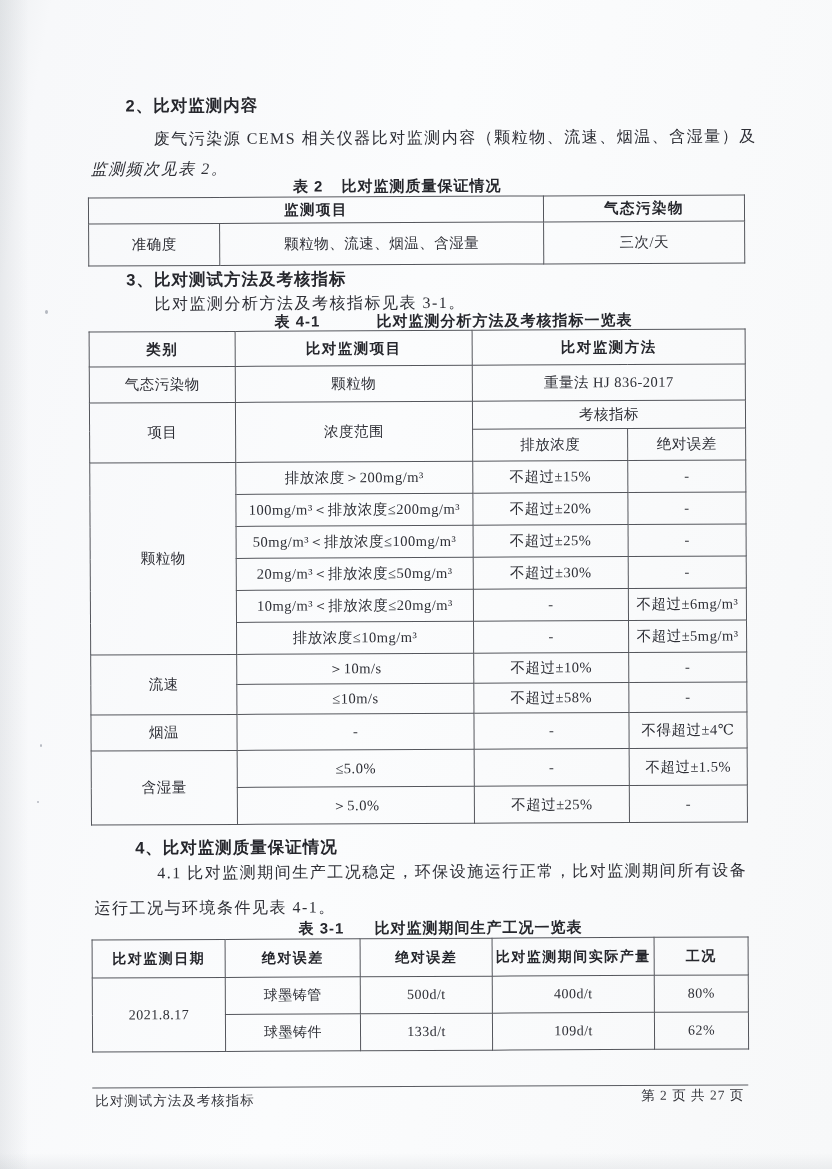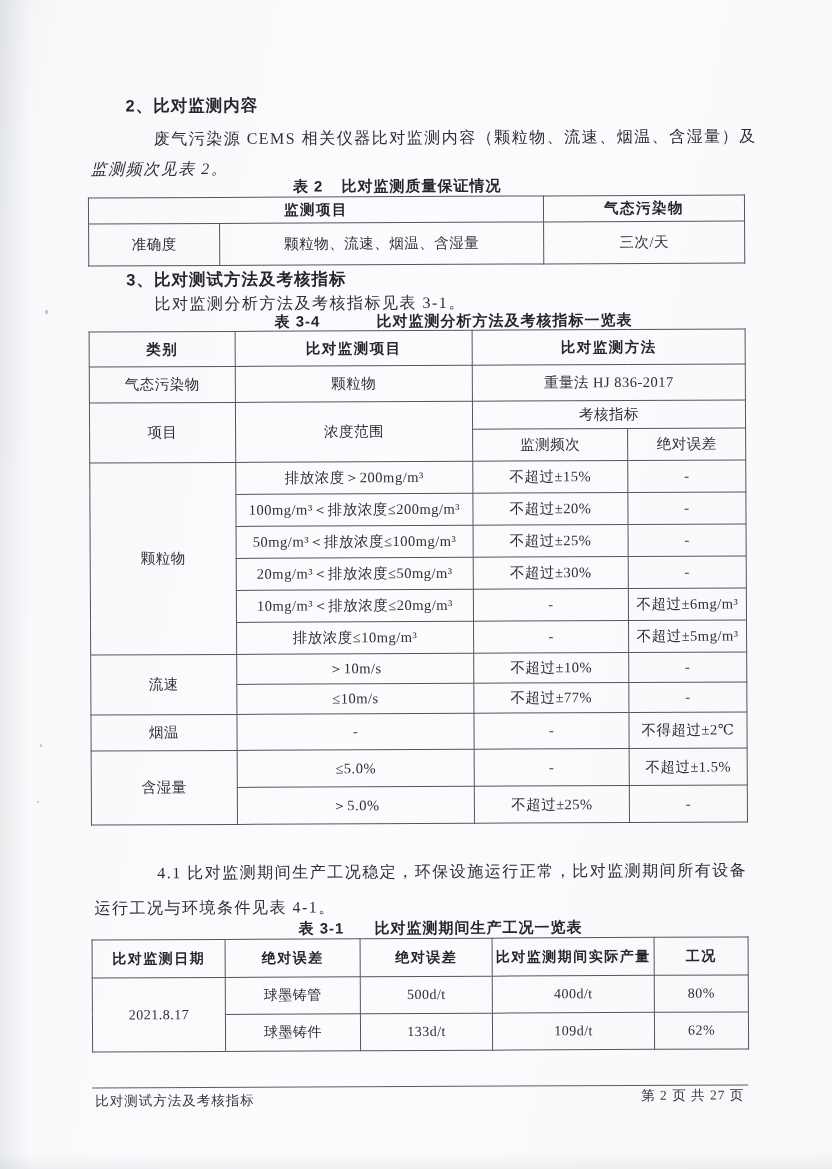--- a/index.html
+++ b/index.html
@@ -92,21 +92,21 @@
         <td>颗粒物、流速、烟温、含湿量</td>
         <td>三次/天</td>
       </tr>
     </tbody>
       </table>
 
     <div class="abs heading" style="left:38px;top:268px;">3、比对测试方法及考核指标</div>
     <div class="abs body-line" style="left:66px;top:293px;">比对监测分析方法及考核指标见表 3-1。</div>
 
     <div class="abs caption" style="left:186px;top:312px;">
-      <span>表 3-4</span><span style="display:inline-block;width:56px;"></span><span>比对监测分析方法及考核指标一览表</span>
+      <span>表 4-1</span><span style="display:inline-block;width:56px;"></span><span>比对监测分析方法及考核指标一览表</span>
     </div>
 
     <table class="tbl t3 abs" style="left:0;top:330px;">
       <colgroup>
           <col style="width:146px">
           <col style="width:237px">
           <col style="width:155px">
           <col style="width:118px">
         </colgroup>
       <tbody>
@@ -119,21 +119,21 @@
         <td>气态污染物</td>
         <td>颗粒物</td>
         <td colspan="2">重量法 HJ 836-2017</td>
       </tr>
       <tr style="height:28px;">
         <td rowspan="2">项目</td>
         <td rowspan="2">浓度范围</td>
         <td colspan="2">考核指标</td>
       </tr>
       <tr style="height:32px;">
-        <td>监测频次</td>
+        <td>排放浓度</td>
         <td>绝对误差</td>
       </tr>
 
       <tr style="height:32px;">
         <td rowspan="6">颗粒物</td>
         <td>排放浓度＞200mg/m³</td>
         <td>不超过±15%</td>
         <td>-</td>
       </tr>
       <tr style="height:32px;">
@@ -163,45 +163,46 @@
       </tr>
 
       <tr style="height:30px;">
         <td rowspan="2">流速</td>
         <td>＞10m/s</td>
         <td>不超过±10%</td>
         <td>-</td>
       </tr>
       <tr style="height:30px;">
         <td>≤10m/s</td>
-        <td>不超过±77%</td>
+        <td>不超过±58%</td>
         <td>-</td>
       </tr>
 
       <tr style="height:36px;">
         <td>烟温</td>
         <td>-</td>
         <td>-</td>
-        <td>不得超过±2℃</td>
+        <td>不得超过±4℃</td>
       </tr>
 
       <tr style="height:37px;">
         <td rowspan="2">含湿量</td>
         <td>≤5.0%</td>
         <td>-</td>
         <td>不超过±1.5%</td>
       </tr>
       <tr style="height:37px;">
         <td>＞5.0%</td>
         <td>不超过±25%</td>
         <td>-</td>
       </tr>
     </tbody>
       </table>
 
+    <div class="abs heading" style="left:44px;top:836px;">4、比对监测质量保证情况</div>
     <div class="abs body-line" style="left:66px;top:862px;">4.1 比对监测期间生产工况稳定，环保设施运行正常，比对监测期间所有设备</div>
     <div class="abs body-line" style="left:3px;top:897px;">运行工况与环境条件见表 4-1。</div>
 
     <div class="abs caption" style="left:207px;top:919px;">
       <span>表 3-1</span><span style="display:inline-block;width:30px;"></span><span>比对监测期间生产工况一览表</span>
     </div>
 
     <table class="tbl abs" style="left:0;top:938px;font-size:14px;">
       <colgroup>
           <col style="width:133px">

